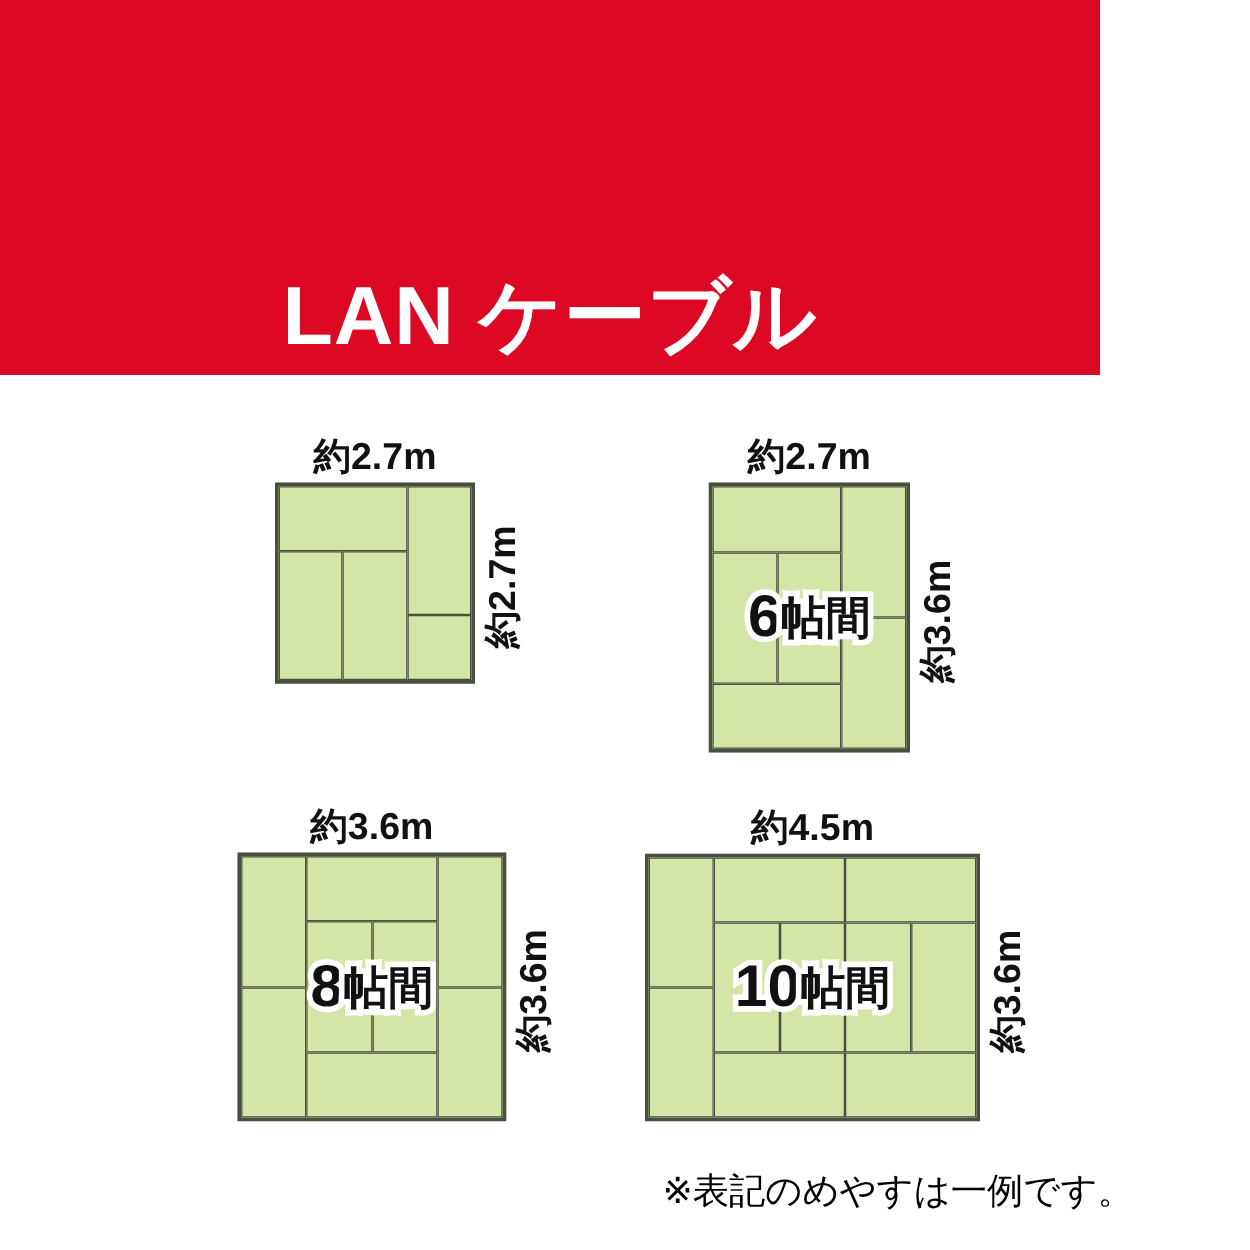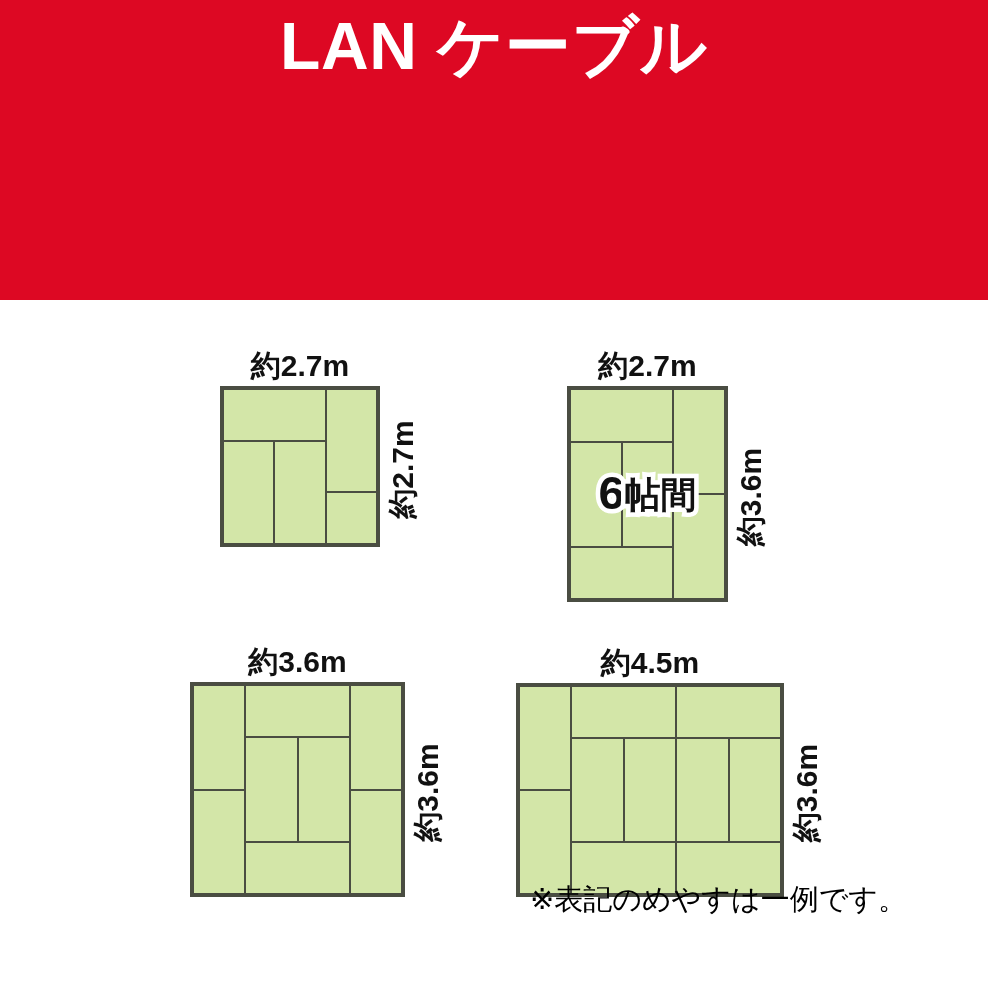--- a/index.html
+++ b/index.html
@@ -10,23 +10,23 @@
   }
   *{box-sizing:border-box;margin:0;padding:0;}
   html,body{width:1000px;height:1000px;}
   body{
     position:relative;
     background:#ffffff;
     font-family:"Liberation Sans","DejaVu Sans",sans-serif;
     overflow:hidden;
   }
   .banner{
-    position:absolute;left:0;top:0;width:988px;height:300px;
+    position:absolute;left:0;top:0;width:880px;height:300px;
     background:var(--banner-red);
-    display:flex;flex-direction:column;justify-content:space-between;align-items:center;
+    display:flex;flex-direction:column;justify-content:flex-end;align-items:center;
   }
   .title-line{
     color:#ffffff;
     font-size:66px;
     font-weight:bold;
     line-height:1.42;
     letter-spacing:0.01em;
     white-space:nowrap;
     text-align:center;
   }
@@ -67,21 +67,21 @@
     position:absolute;
     height:34px;line-height:34px;
     transform-origin:0 0;
     transform:rotate(-90deg);
     text-align:center;
     font-size:30px;font-weight:bold;color:var(--label-col);
     white-space:nowrap;
   }
   .note{
     position:absolute;
-    right:93px;top:880px;
+    right:93px;top:933px;
     font-size:29px;
     color:#000000;
     white-space:nowrap;
   }
 </style>
 </head>
 <body>
 
 <div class="banner">
   <div class="title-line">LAN ケーブル</div>
@@ -110,32 +110,34 @@
     </div>
     <div class="room" style="left: 190px; top: 682px; width: 215px; height: 215px;">
       <div class="mat" style="left: 0%; top: 0%; width: 25%; height: 50%;"></div>
       <div class="mat" style="left: 25%; top: 0%; width: 50%; height: 25%;"></div>
       <div class="mat" style="left: 75%; top: 0%; width: 25%; height: 50%;"></div>
       <div class="mat" style="left: 25%; top: 25%; width: 25%; height: 50%;"></div>
       <div class="mat" style="left: 50%; top: 25%; width: 25%; height: 50%;"></div>
       <div class="mat" style="left: 0%; top: 50%; width: 25%; height: 50%;"></div>
       <div class="mat" style="left: 75%; top: 50%; width: 25%; height: 50%;"></div>
       <div class="mat" style="left: 25%; top: 75%; width: 50%; height: 25%;"></div>
+      <div class="room-label"><span class="num">8</span><span>帖間</span></div>
       <div class="dim-top">約3.6m</div>
       <div class="dim-side" style="width: 215px; left: 218px; top: 215px;">約3.6m</div>
     </div>
     <div class="room" style="left: 516px; top: 683px; width: 268px; height: 214px;">
       <div class="mat" style="left: 0%; top: 0%; width: 20%; height: 50%;"></div>
       <div class="mat" style="left: 20%; top: 0%; width: 40%; height: 25%;"></div>
       <div class="mat" style="left: 60%; top: 0%; width: 40%; height: 25%;"></div>
       <div class="mat" style="left: 0%; top: 50%; width: 20%; height: 50%;"></div>
       <div class="mat" style="left: 20%; top: 25%; width: 20%; height: 50%;"></div>
       <div class="mat" style="left: 40%; top: 25%; width: 20%; height: 50%;"></div>
       <div class="mat" style="left: 60%; top: 25%; width: 20%; height: 50%;"></div>
       <div class="mat" style="left: 80%; top: 25%; width: 20%; height: 50%;"></div>
       <div class="mat" style="left: 20%; top: 75%; width: 40%; height: 25%;"></div>
       <div class="mat" style="left: 60%; top: 75%; width: 40%; height: 25%;"></div>
+      <div class="room-label"><span class="num">10</span><span>帖間</span></div>
       <div class="dim-top">約4.5m</div>
       <div class="dim-side" style="width: 214px; left: 271px; top: 214px;">約3.6m</div>
     </div>
   </div>
 
 <div class="note">※表記のめやすは一例です。</div>
 
 </body></html>

